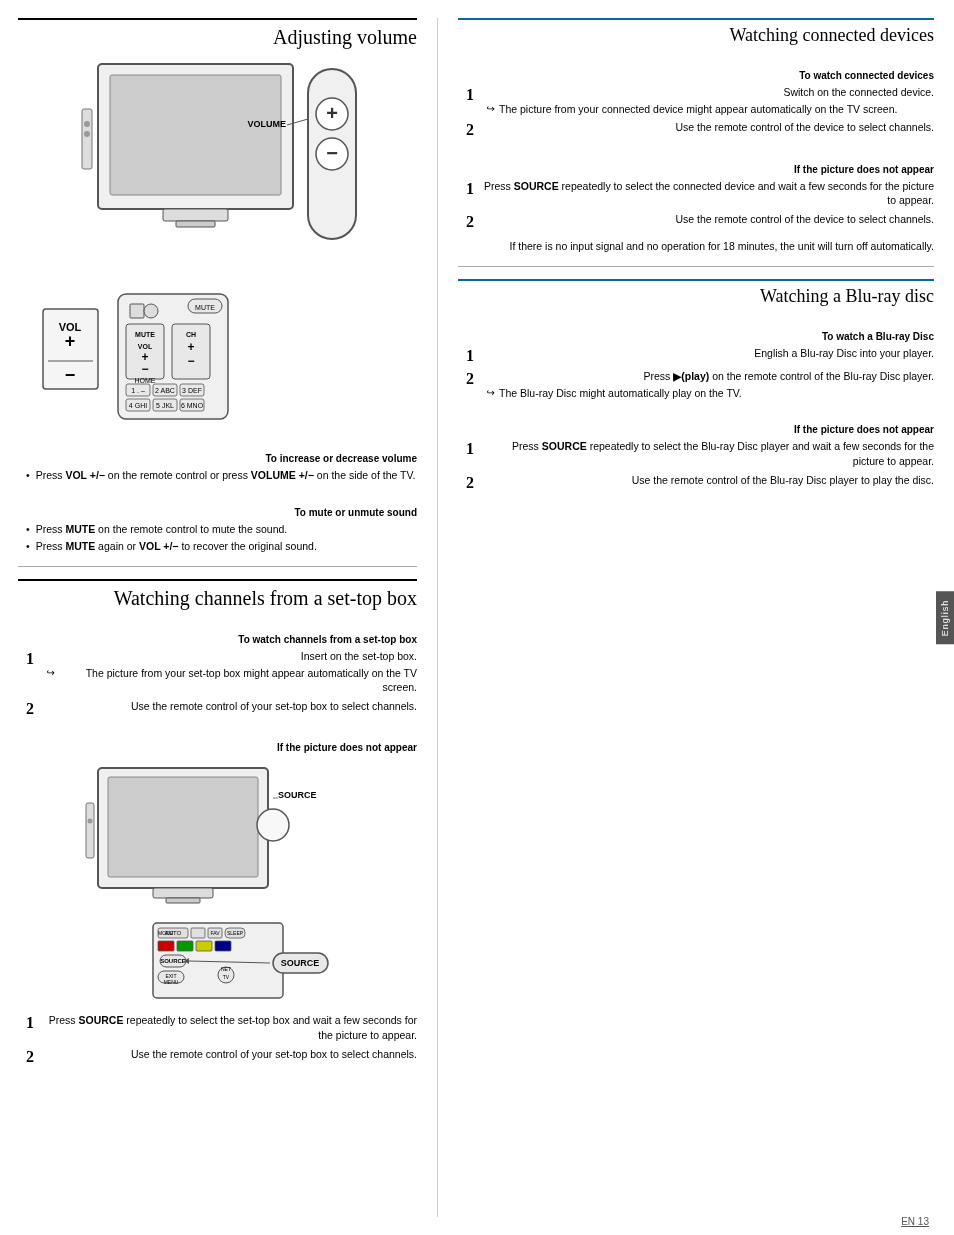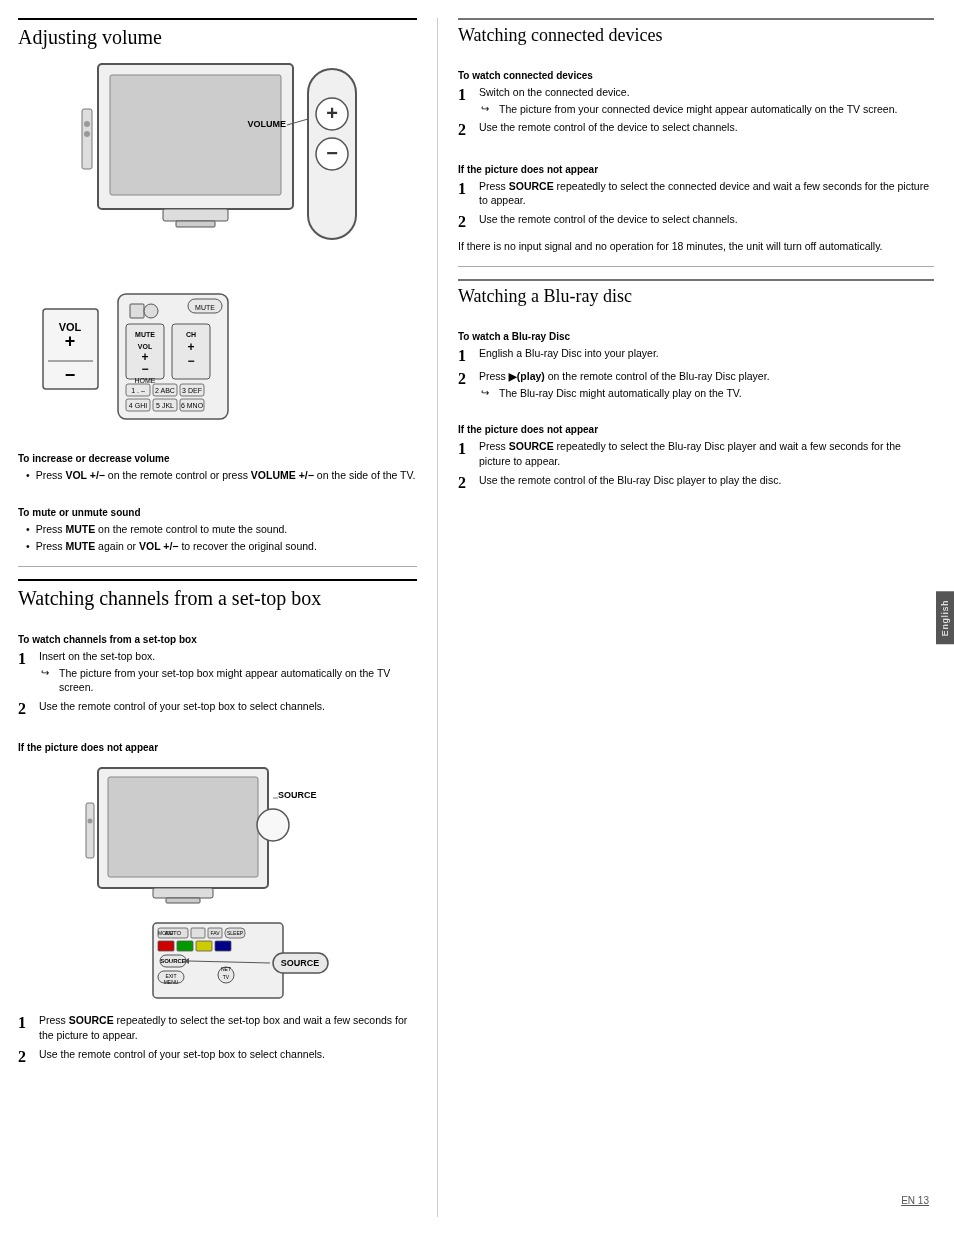--- a/index.html
+++ b/index.html
@@ -17,20 +17,21 @@
       display: flex;
       width: 954px;
       min-height: 1235px;
       position: relative;
     }
 
     .main-content {
       display: flex;
       flex: 1;
       padding: 18px 20px 18px 18px;
+      text-align: right;
     }
 
     .left-column {
       width: 420px;
       padding-right: 20px;
       border-right: 1px solid #ccc;
     }
 
     .right-column {
       flex: 1;
@@ -59,21 +60,21 @@
       font-family: 'Times New Roman', Times, serif;
       border-top: 2px solid #000;
       padding-top: 6px;
       margin-bottom: 10px;
     }
 
     .section-title-sm {
       font-size: 18px;
       font-weight: normal;
       font-family: 'Times New Roman', Times, serif;
-      border-top: 2px solid #737373;
+      border-top: 2px solid #0369a1;
       padding-top: 5px;
       margin-bottom: 8px;
     }
 
     .subsection-label {
       font-size: 10px;
       font-weight: bold;
       margin-bottom: 4px;
       margin-top: 24px;
     }
@@ -139,21 +140,21 @@
 
     .diagram-area {
       display: flex;
       justify-content: center;
       align-items: center;
       margin: 10px 0;
     }
 
     .page-number-area {
       position: absolute;
-      bottom: 29px;
+      bottom: 8px;
       right: 25px;
       font-size: 10px;
       color: #555;
       text-decoration: underline;
     }
 
     .divider-line {
       border: none;
       border-top: 1px solid #aaa;
       margin: 12px 0;

